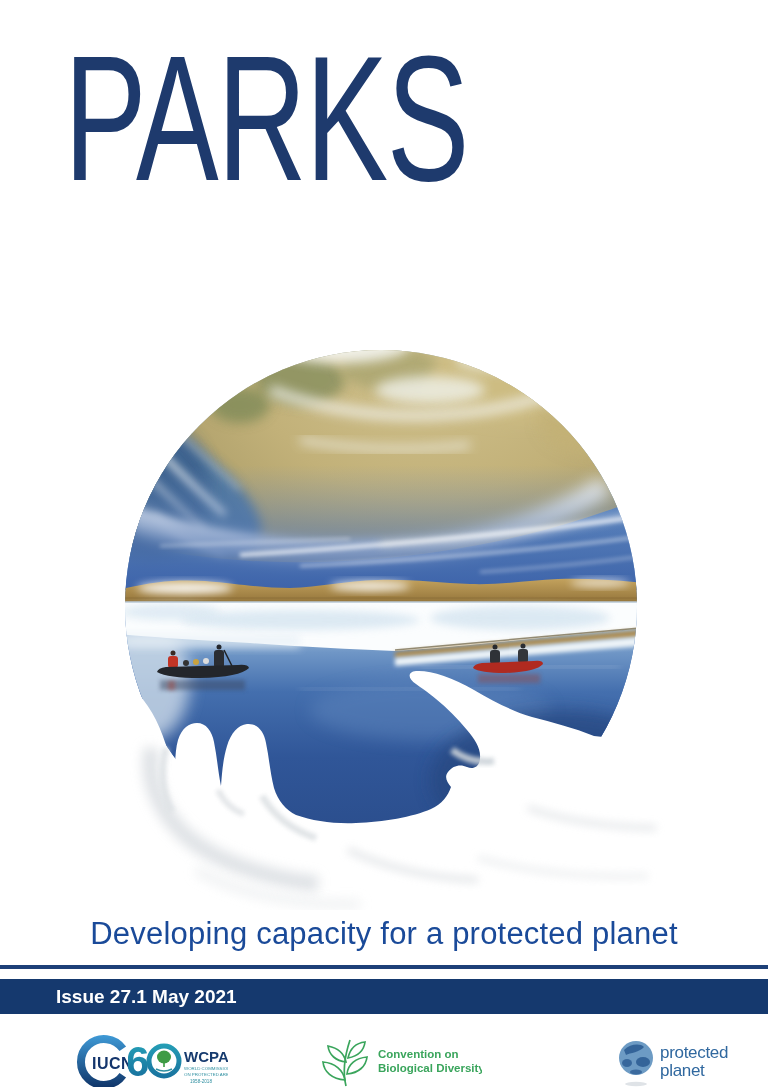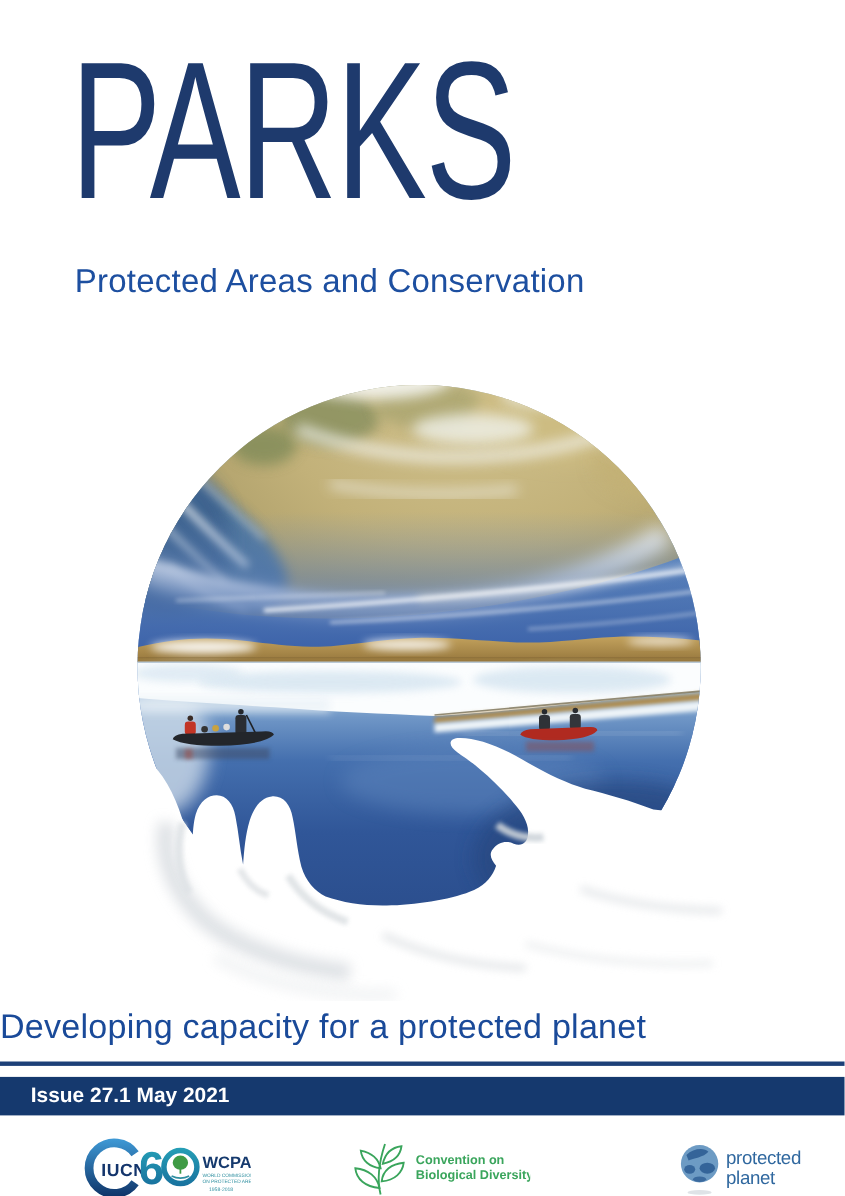--- a/index.html
+++ b/index.html
@@ -2,44 +2,43 @@
 <html><head>
 <meta charset="utf-8">
 <style>
   html,body{margin:0;padding:0;background:#ffffff;}
   .page{position:relative;width:768px;height:1087px;background:#fff;overflow:hidden;
         font-family:"Liberation Sans", sans-serif;margin-top:20px;}
   .parks-title{position:absolute;left:64px;top:30px;width:430px;height:150px;}
   .subtitle{position:absolute;left:68px;top:216px;font-size:30px;line-height:40px;
             color:#1d4fa0;letter-spacing:0.2px;}
   .cover-art{position:absolute;left:0;top:330px;width:768px;height:560px;}
-  .tagline{position:absolute;left:0;top:896px;width:768px;text-align:left;
+  .tagline{position:absolute;left:0;top:896px;width:768px;text-align:center;
            font-size:31px;color:#1a4a99;font-weight:500;letter-spacing:0.2px;}
   .rule{position:absolute;left:0;top:945px;width:768px;height:4px;background:#1d4078;}
   .issue-bar{position:absolute;left:0;top:959px;width:768px;height:35px;background:#15396e;}
-  .issue-bar span{display:block;padding-left:28px;line-height:35px;color:#ffffff;
+  .issue-bar span{display:block;padding-left:56px;line-height:35px;color:#ffffff;
                   font-weight:bold;font-size:19px;}
   .logo{position:absolute;}
   .logo-iucn{left:76px;top:1012px;}
   .logo-wcpa{left:128px;top:1012px;}
   .logo-cbd{left:312px;top:1012px;}
   .logo-pp{left:612px;top:1016px;}
   svg text{font-family:"Liberation Sans", sans-serif;}
 </style>
 </head>
 <body>
 
 <div class="page">
 
   <svg class="parks-title" viewBox="0 0 430 150">
     <text x="0" y="130" font-size="178" fill="#1e3a6d" letter-spacing="-2" textLength="404" lengthAdjust="spacingAndGlyphs">PARKS</text>
   </svg>
 
   <div class="subtitle">
-    <div>Protected Areas and Conservation</div>
   </div>
 
   <svg class="cover-art" viewBox="0 0 768 560">
     <defs>
       <clipPath id="cc">
           <circle cx="381" cy="256" r="256"></circle>
         </clipPath>
       <linearGradient id="skyG" gradientUnits="userSpaceOnUse" x1="0" y1="60" x2="0" y2="250">
         <stop offset="0" stop-color="#9dbbd9"></stop>
           <stop offset="0.45" stop-color="#5c88c0"></stop>

